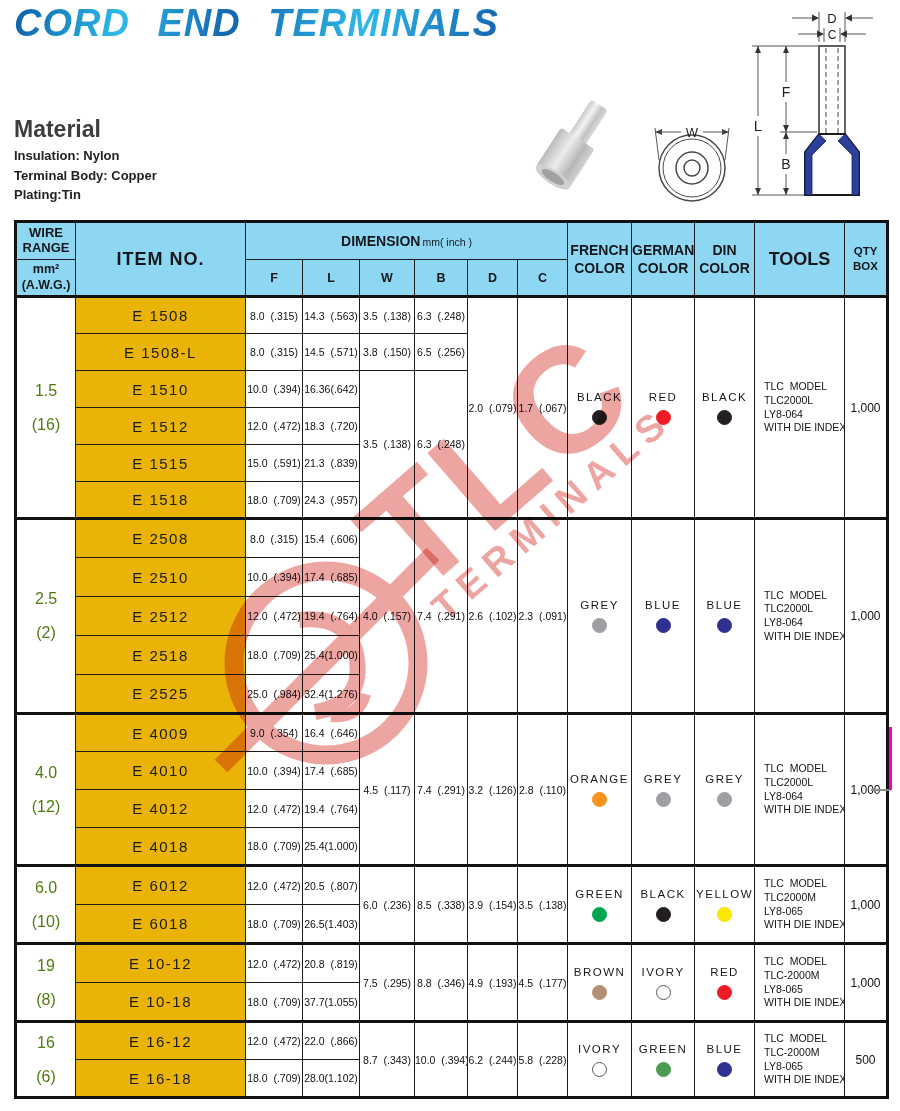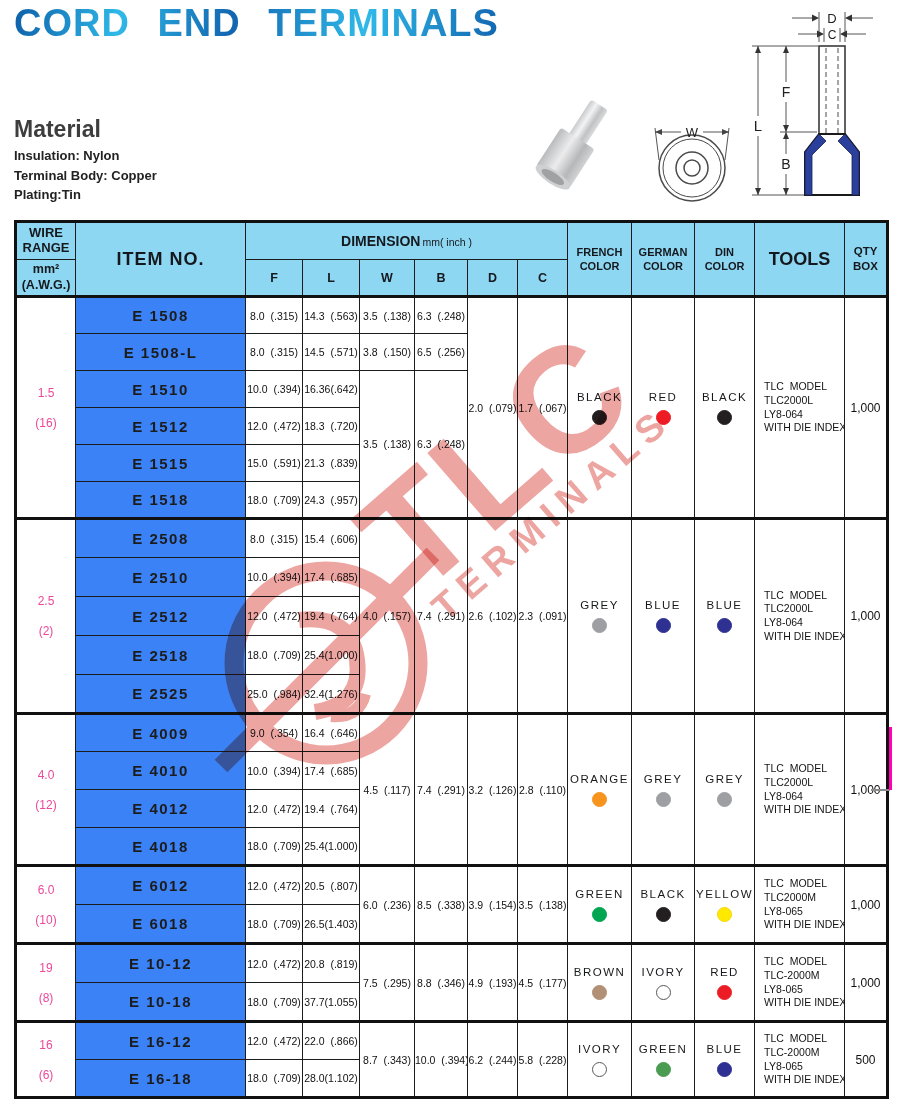--- a/index.html
+++ b/index.html
@@ -1,21 +1,21 @@
 <!DOCTYPE html>
 <html><head>
 <meta charset="utf-8">
 <style>
   html,body{margin:0;padding:0;}
   body{width:900px;height:1111px;position:relative;background:#ffffff;
        font-family:"Liberation Sans",sans-serif;overflow:hidden;color:#1a1a1a;}
 
   
   .title{position:absolute;left:14px;top:2px;margin:0;font-size:38px;font-weight:700;
-         letter-spacing:1px;word-spacing:16px;color:#1878c2;}
+         letter-spacing:1px;word-spacing:16px;color:#1878c2;font-style:italic;}
   @supports (-webkit-background-clip:text){
     .title{background:linear-gradient(100deg,#0e5fa8 0%,#2fb9e8 22%,#1265b0 45%,#2fb9e8 72%,#1265b0 100%);
            -webkit-background-clip:text;background-clip:text;-webkit-text-fill-color:transparent;}
   }
 
   
   .material{position:absolute;left:14px;top:116px;}
   .material-h{font-size:23px;color:#3d3d3d;font-weight:600;margin-bottom:3px;}
   .material-line{font-size:13px;color:#222;line-height:1.5;font-weight:600;}
 
@@ -32,30 +32,30 @@
                     vertical-align:middle;overflow:hidden;}
   table.spec{border:3px solid #111;}
   .spec thead th{background:#8ed7f3;font-weight:700;color:#15191d;}
   tr.h1{height:38px;}  tr.h2{height:37px;}
   .wirehead{font-size:13px;line-height:1.15;}
   .itemhead{font-size:18px;letter-spacing:1px;}
   .dimhead{font-size:14px;}
   .dimhead .unit{font-size:10.5px;font-weight:400;margin-left:2px;}
   tr.h2 th{font-size:12.5px;}
   .wiresub{font-size:11px;line-height:1.25;margin-left:16px;}
-  .colorhead{font-size:11px;line-height:1.3;}
+  .colorhead{font-size:14px;line-height:1.3;}
   .toolshead{font-size:18px;}
   .qtyhead{font-size:11.5px;line-height:1.3;}
 
   tbody.g1 tr{height:37px;} tbody.g2 tr{height:39px;} tbody.g3 tr{height:38px;}
   tbody.g4 tr{height:39px;} tbody.g5 tr{height:39px;} tbody.g6 tr{height:38px;}
 
-  td.item{background:#3b82f6;font-size:15px;letter-spacing:1.5px;color:#1c1c1c;font-weight:bold;}
+  td.item{background:#eab308;font-size:15px;letter-spacing:1.5px;color:#1c1c1c;}
   td.dim{font-size:10.5px;white-space:pre;color:#101010;}
-  td.wire{font-size:12px;color:#ec4899;}
+  td.wire{font-size:16px;color:#4d7c0f;}
   td.wire .w1{margin-bottom:16px;}
   td.color .cname{font-size:11.5px;letter-spacing:1.5px;color:#18191b;}
   .dot{display:block;width:15px;height:15px;border-radius:50%;
        margin:7px auto 0;border:1.5px solid transparent;box-sizing:border-box;}
   td.tools{text-align:left;font-size:10.5px;color:#141414;}
   td.tools .tl{white-space:pre;padding-left:9px;line-height:1.3;}
   td.qty{font-size:12px;color:#101010;}
   .gt{border-top:3px solid #111 !important;}
 
   

